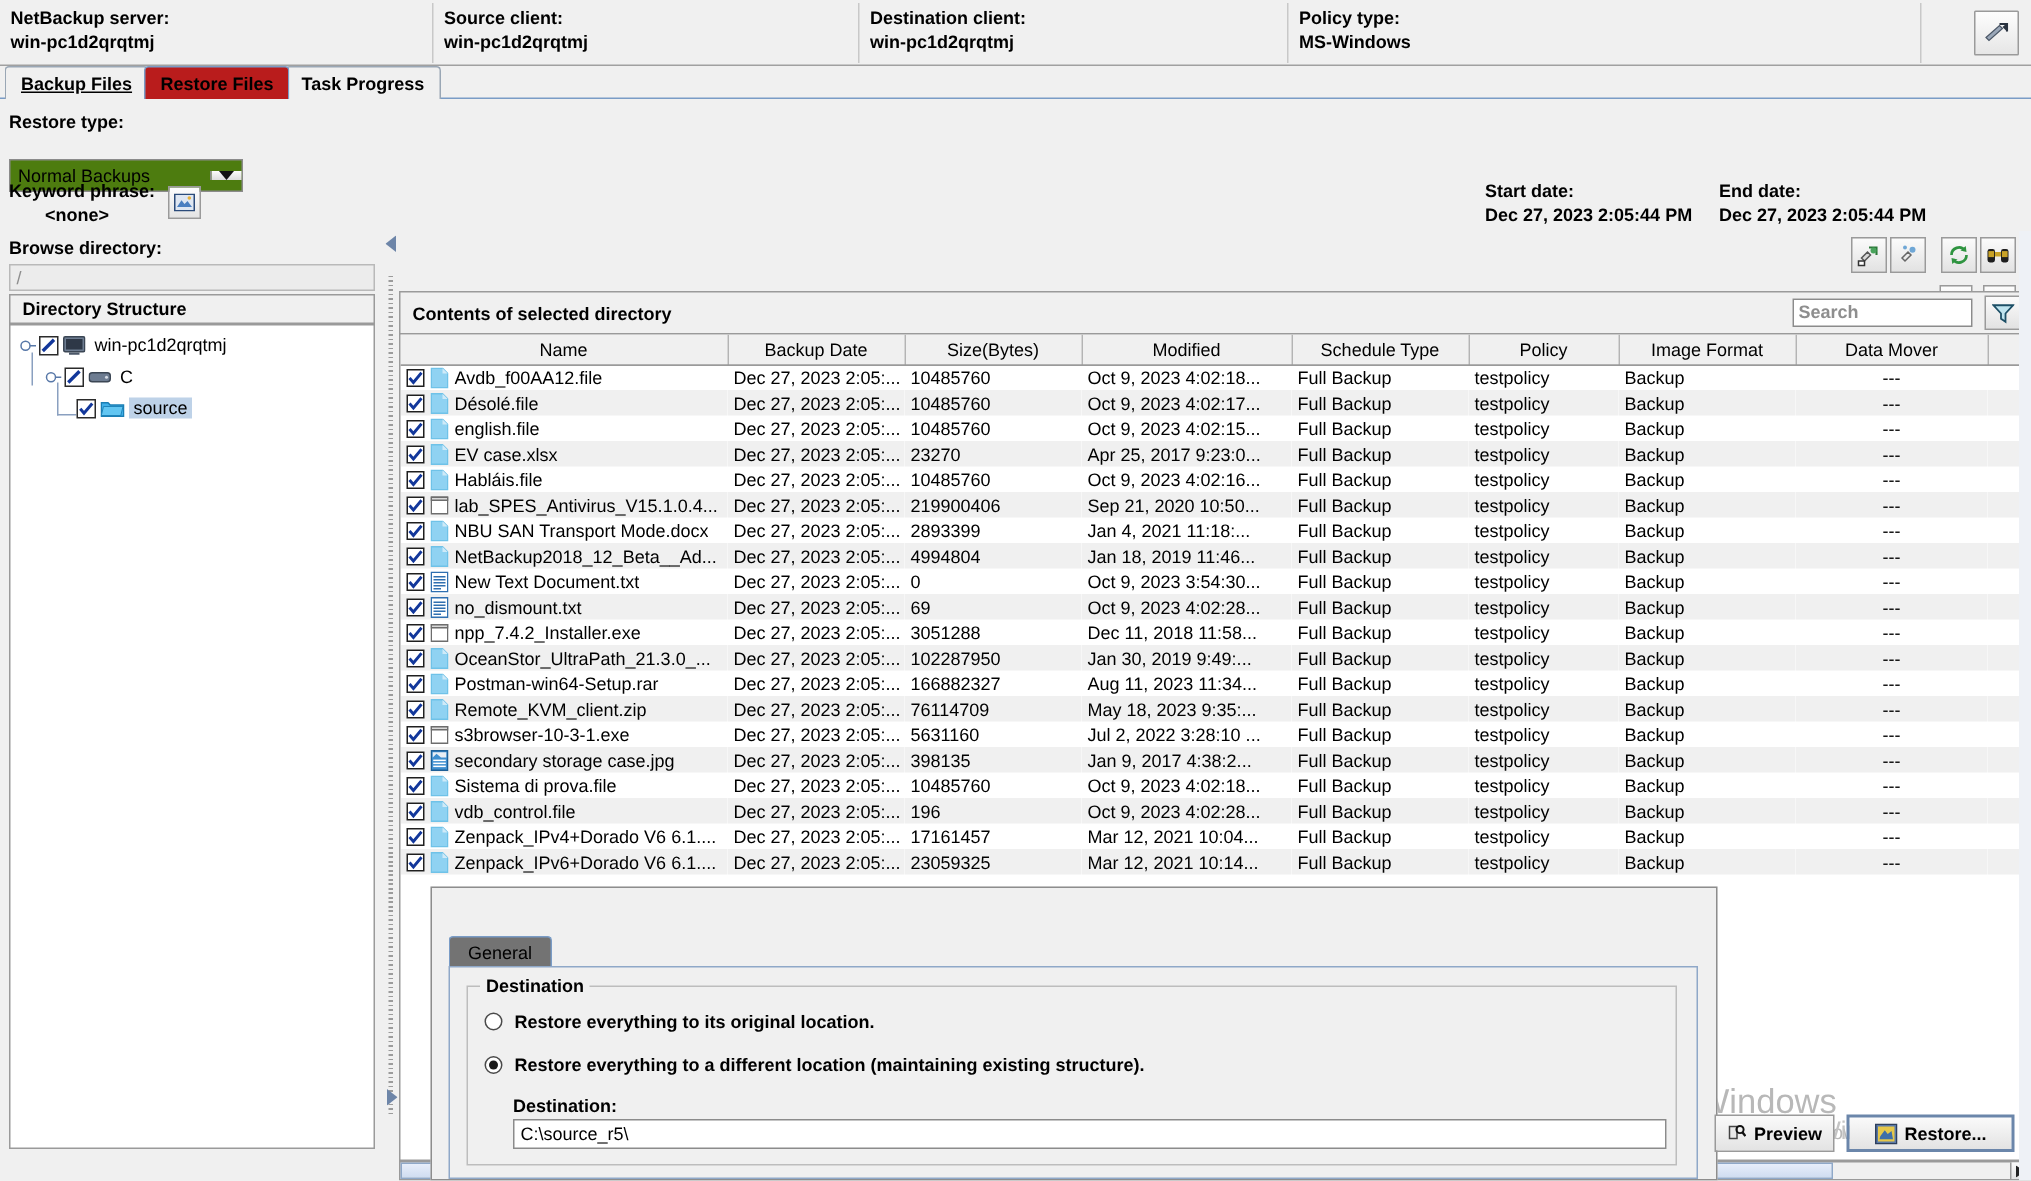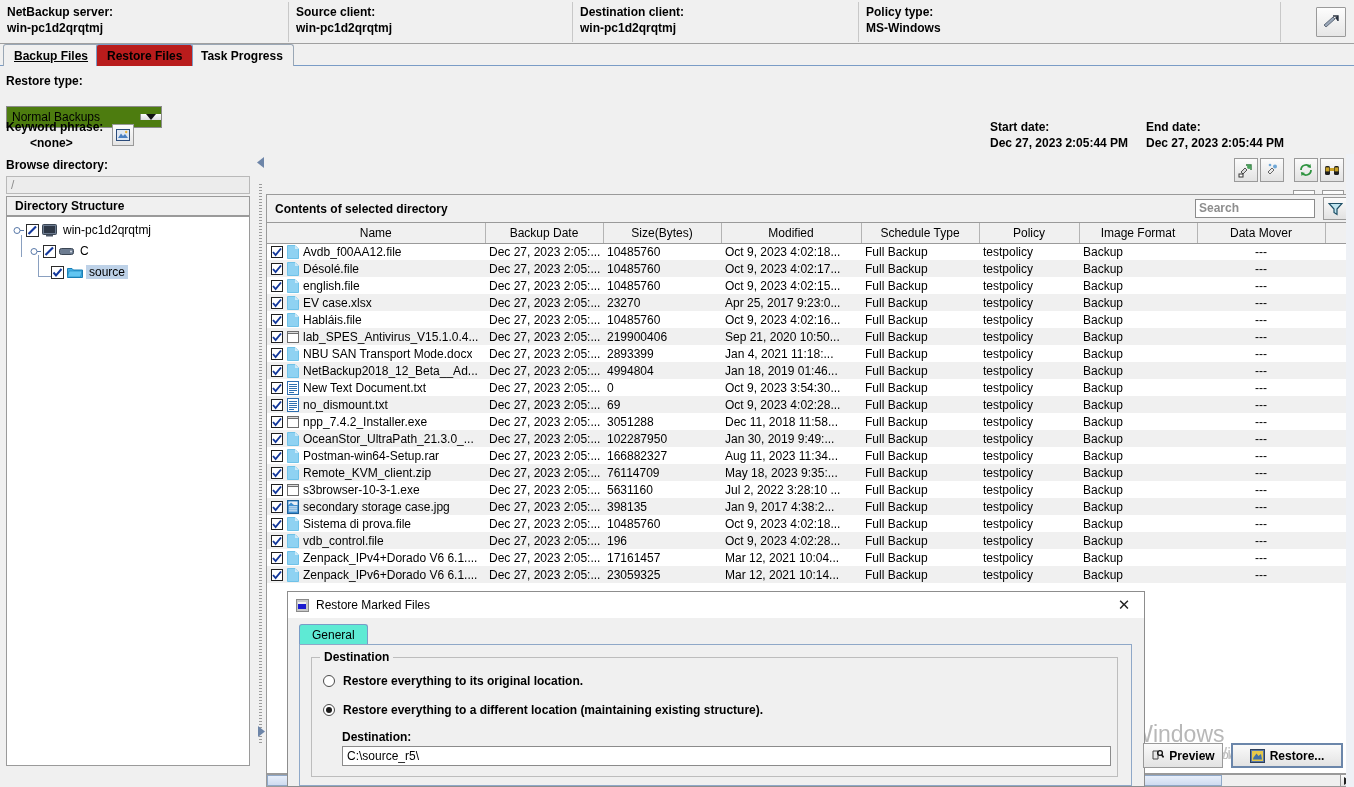--- a/index.html
+++ b/index.html
@@ -205,21 +205,21 @@
     font-size: 12px;
   }
   .dlg-close {
     position: absolute; right: 0; top: 0; width: 40px; height: 26px;
     display: flex; align-items: center; justify-content: center;
     font-size: 15px; color: #222;
   }
   .dlg-body { position: absolute; left: 0; top: 26px; width: 856px; height: 168px; background: #f0f0f0; }
   .dlg-tab {
     position: absolute; left: 11px; top: 6px; height: 21px; padding: 0 12px;
-    background: #5eead4; border: 1px solid #7a9cc6; border-bottom: none;
+    background: #737373; border: 1px solid #7a9cc6; border-bottom: none;
     border-radius: 3px 3px 0 0; display: flex; align-items: center; font-size: 12px;
   }
   .dlg-tabpane {
     position: absolute; left: 11px; top: 26px; width: 833px; height: 142px;
     background: #f0f0f0; border: 1px solid #8fa8c8;
   }
   .groupbox {
     position: absolute; left: 11px; top: 12px; width: 807px; height: 120px;
     border: 1px solid #bdbdbd;
   }
@@ -678,21 +678,21 @@
                   </span>
                   <svg class="fico" viewBox="0 0 12 14">
                     <path d="M0.5 0.5 L8 0.5 L11.5 4 L11.5 13.5 L0.5 13.5 Z" fill="#8fd2f2" stroke="#6fc2e8"></path>
                     <path d="M8 0.5 L11.5 4 L8 4 Z" fill="#cfeaf8"></path>
                   </svg>
                   <span class="nm">NetBackup2018_12_Beta__Ad...</span>
                 </span>
               </td>
               <td>Dec 27, 2023 2:05:...</td>
               <td>4994804</td>
-              <td>Jan 18, 2019 01:46...</td>
+              <td>Jan 18, 2019 11:46...</td>
               <td>Full Backup</td>
               <td>testpolicy</td>
               <td>Backup</td>
               <td class="ctr">---</td>
               <td class="ctr">---</td>
             </tr>
             <tr class="even">
               <td class="c-name">
                 <span class="namecell">
                   <span class="rowcheck">
@@ -1012,29 +1012,20 @@
   </div>
 
   <div class="winscroll"></div>
 
   <div class="watermark">
     <div class="w1">Activate Windows</div>
     <div class="w2">Go to Settings to activate Windows.</div>
   </div>
 
   <div class="dialog">
-    <div class="dlg-title">
-      <svg width="13" height="13" viewBox="0 0 13 13">
-        <rect x="0.5" y="0.5" width="12" height="12" fill="#c8c8c8" stroke="#8a8a8a"></rect>
-        <rect x="2" y="3" width="8" height="7" fill="#1a1ad0"></rect>
-        <rect x="2" y="3" width="8" height="2" fill="#f0f0f0"></rect>
-      </svg>
-      <span>Restore Marked Files</span>
-      <div class="dlg-close">✕</div>
-    </div>
 
     <div class="dlg-body">
       <div class="dlg-tab">
         <span>General</span>
       </div>
 
       <div class="dlg-tabpane">
         <div class="groupbox">
           <div class="group-legend">Destination</div>
 

